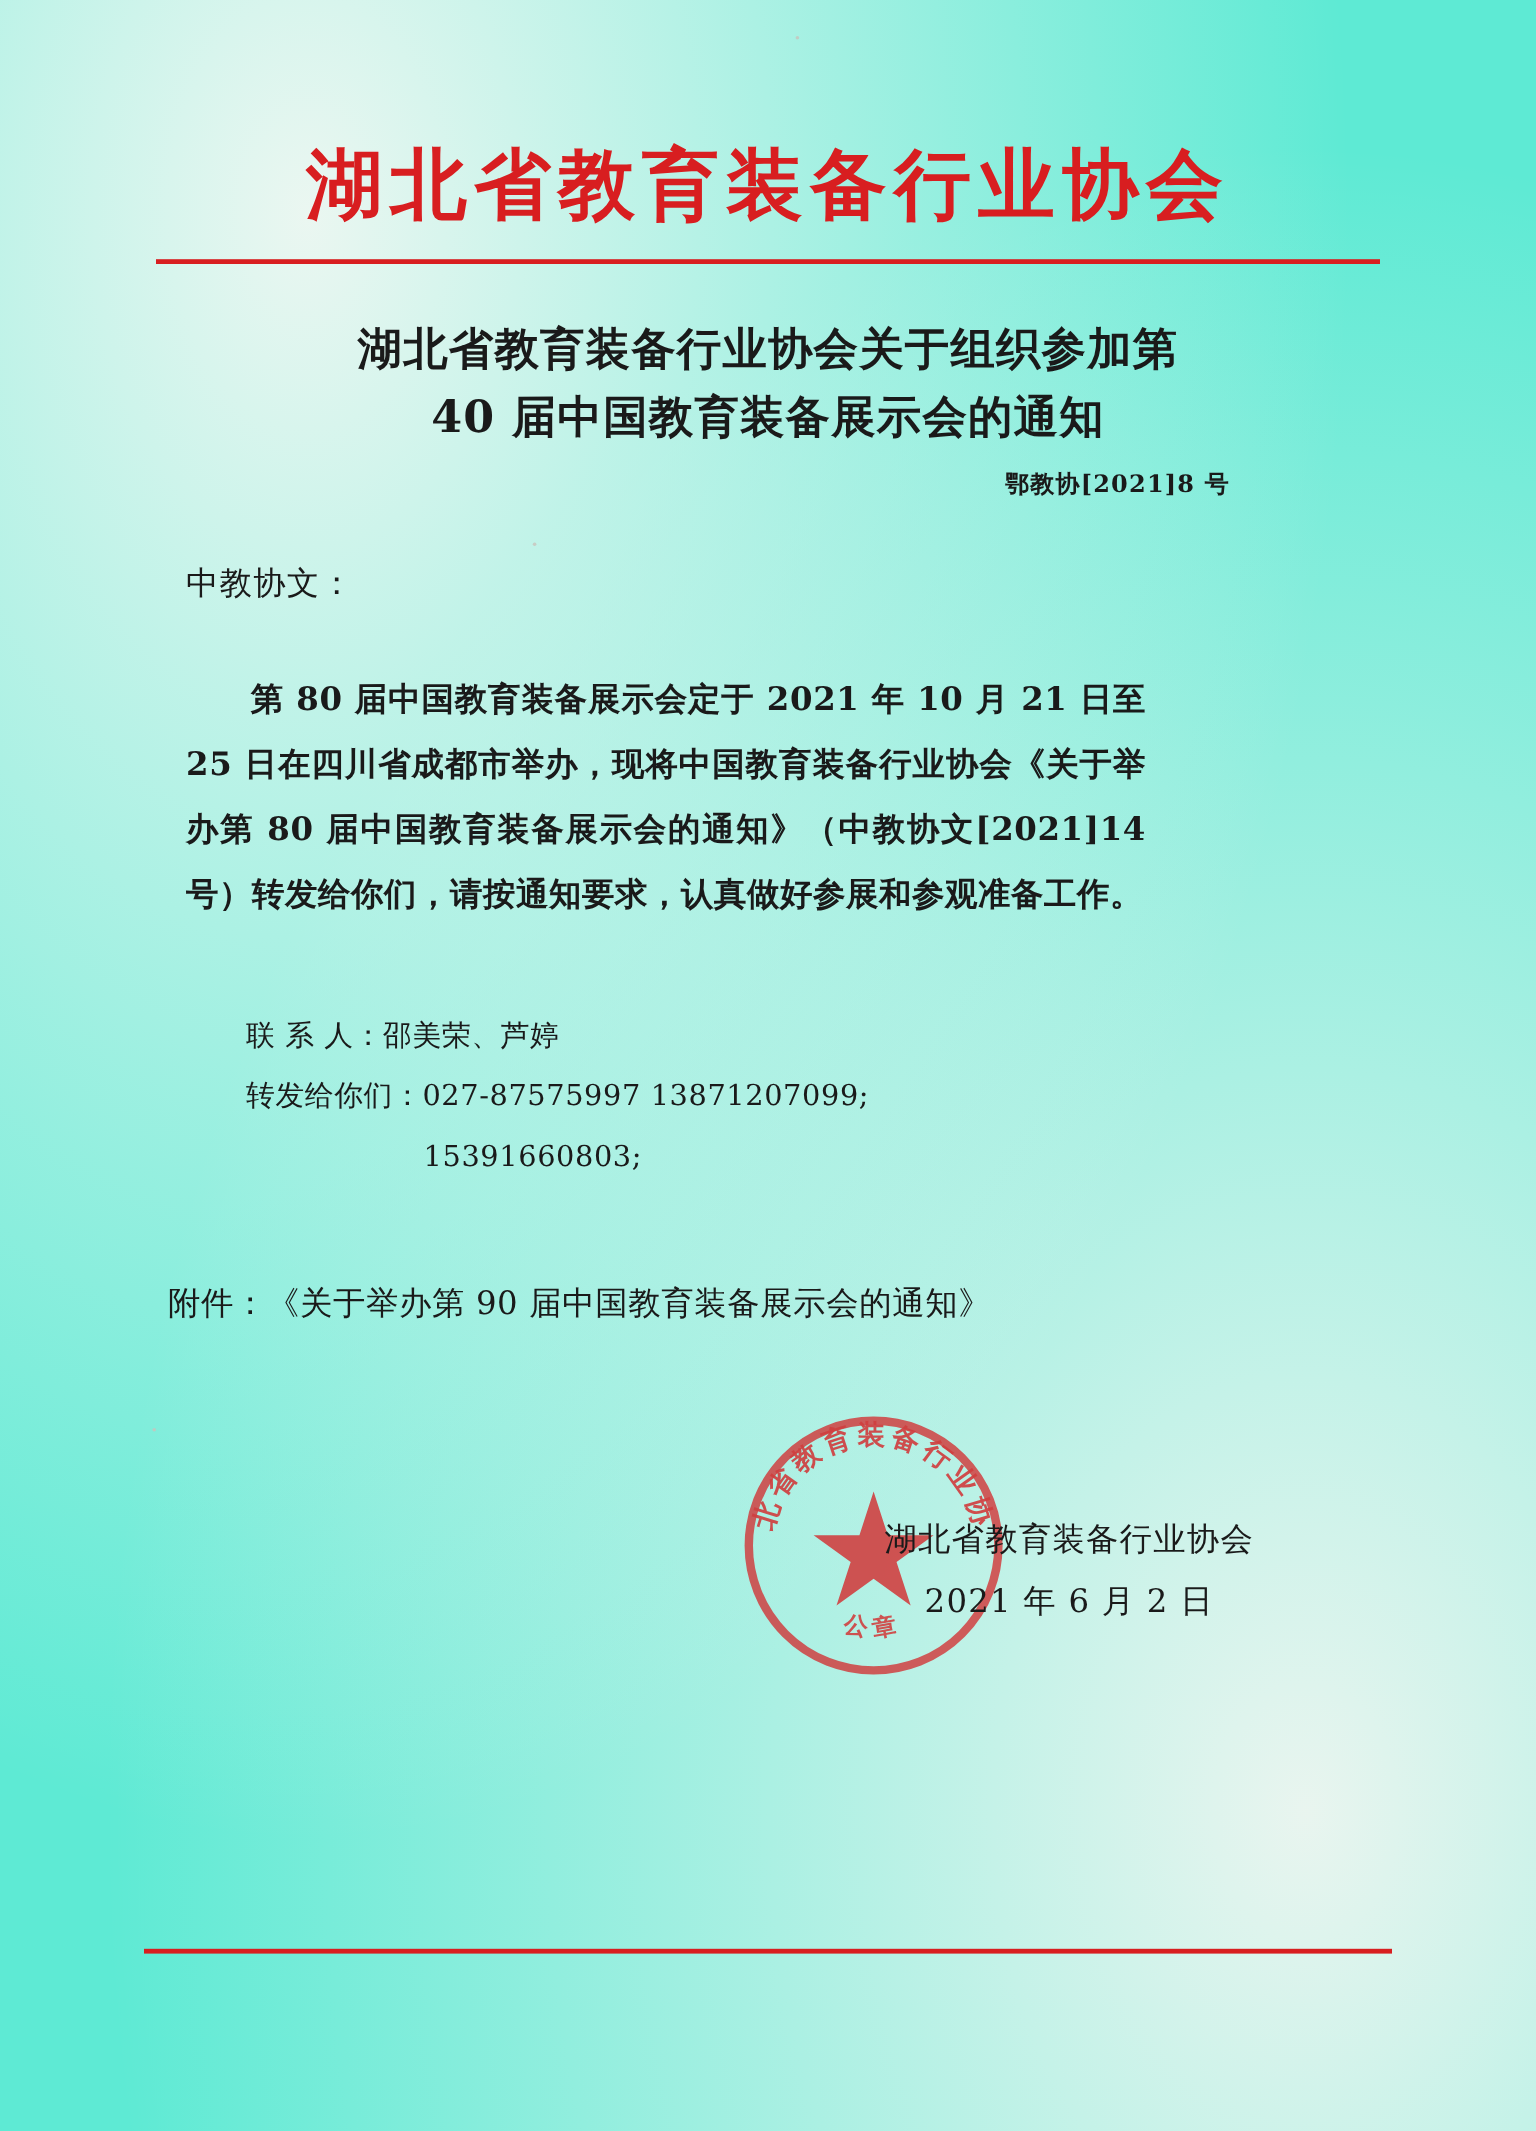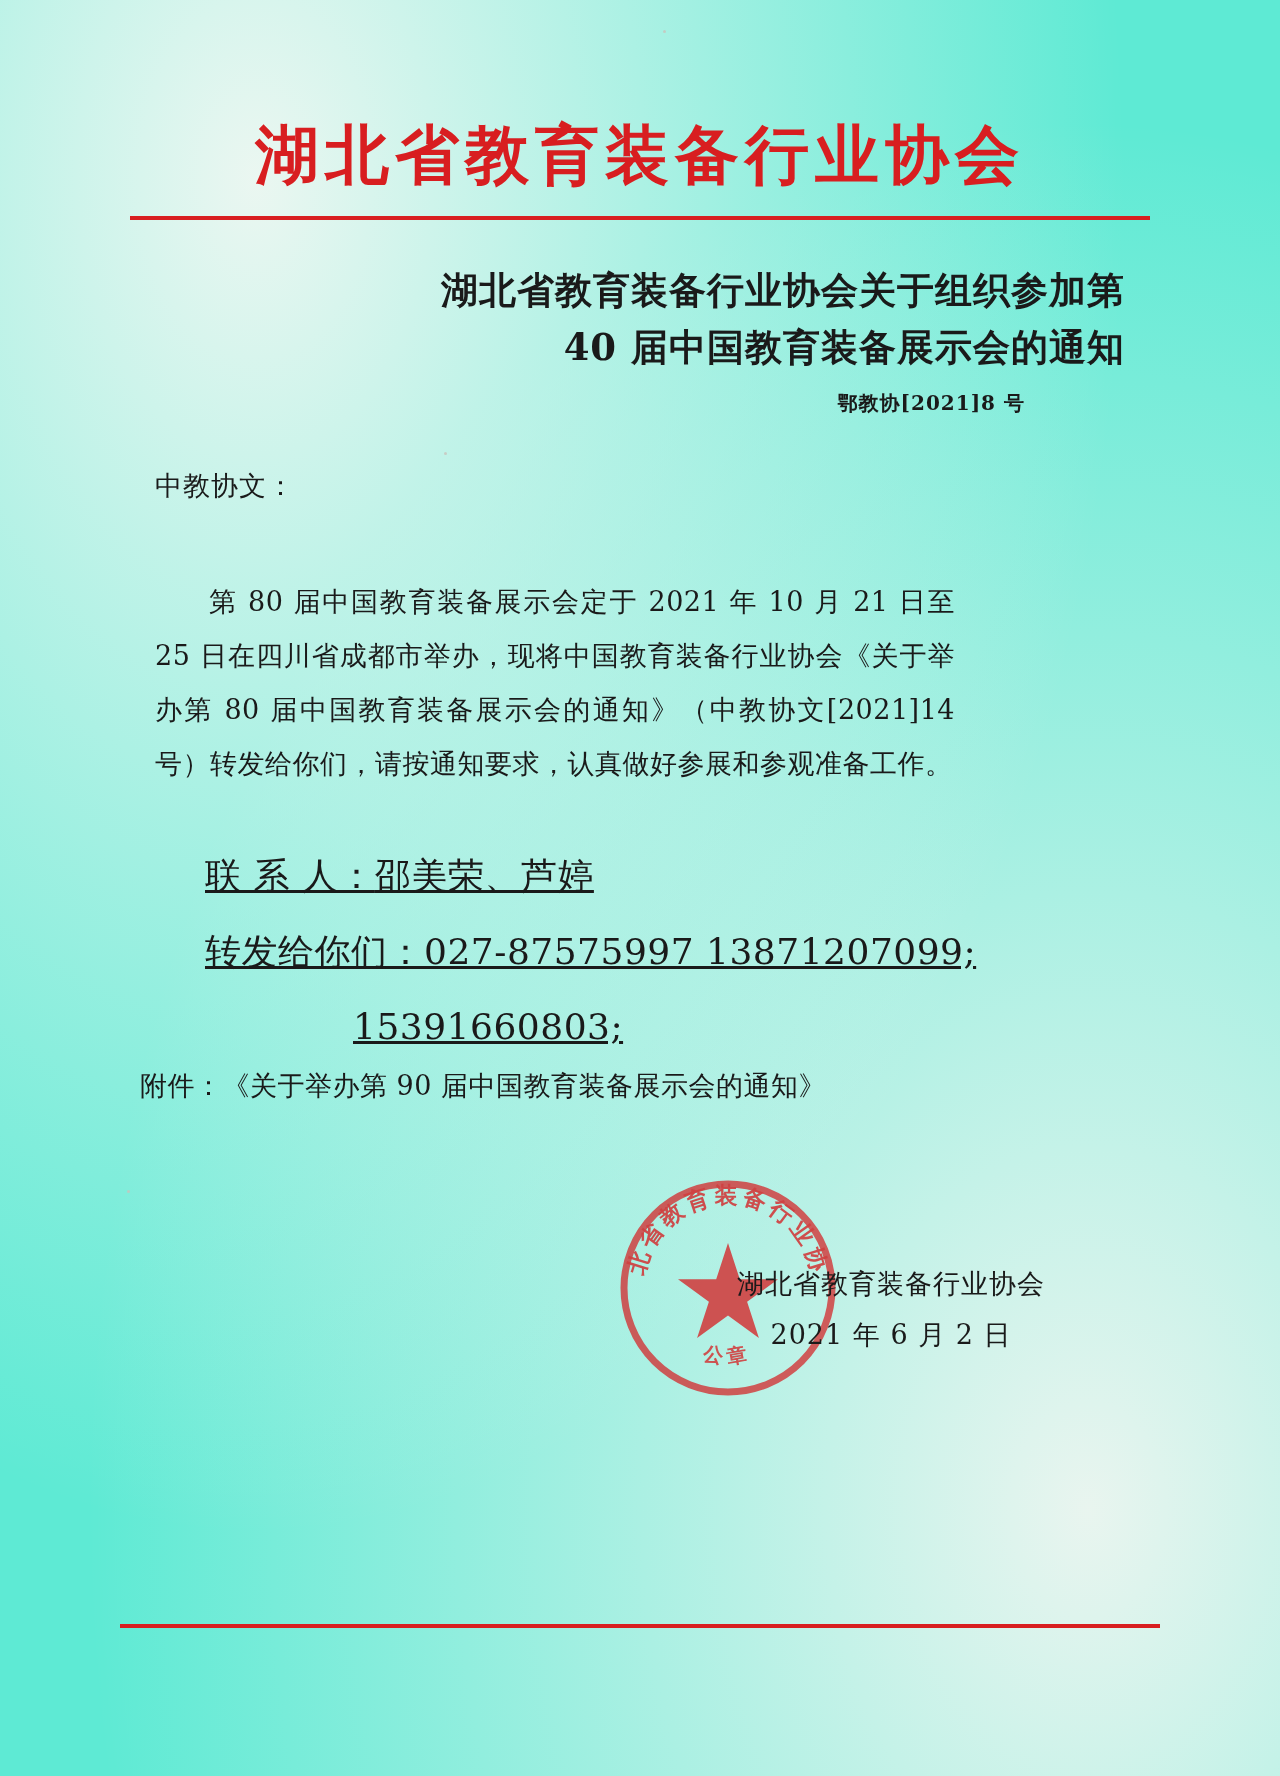--- a/index.html
+++ b/index.html
@@ -51,21 +51,21 @@
     margin-top: 26px;
     height: 4px;
     background: #d81e20;
   }
 
   .doc-title {
     position: absolute;
     top: 262px;
     left: 155px;
     right: 155px;
-    text-align: right;
+    text-align: center;
     font-size: 37px;
     font-weight: 700;
     line-height: 1.55;
     letter-spacing: 1px;
     font-family: "DejaVu Serif", "Liberation Serif", serif;
   }
 
   .doc-number {
     position: absolute;
     top: 390px;
@@ -78,41 +78,41 @@
   .salutation {
     position: absolute;
     top: 468px;
     left: 155px;
     font-size: 27px;
     letter-spacing: 1px;
   }
 
   .body-text {
     position: absolute;
-    top: 575px;
+    top: 557px;
     left: 155px;
     width: 800px;
     font-size: 27px;
     line-height: 2.0;
     text-align: justify;
     letter-spacing: 0.5px;
+    font-weight: bold;
   }
   .body-text p {
     margin: 0;
     text-indent: 2em;
   }
 
   .contact-block {
     position: absolute;
     top: 838px;
     left: 205px;
-    font-size: 36px;
+    font-size: 24px;
     line-height: 2.1;
     letter-spacing: 0.5px;
-    text-decoration: underline;
   }
   .contact-line.indent {
     padding-left: 148px;
   }
 
   .attachment {
     position: absolute;
     top: 1068px;
     left: 140px;
     font-size: 27px;

